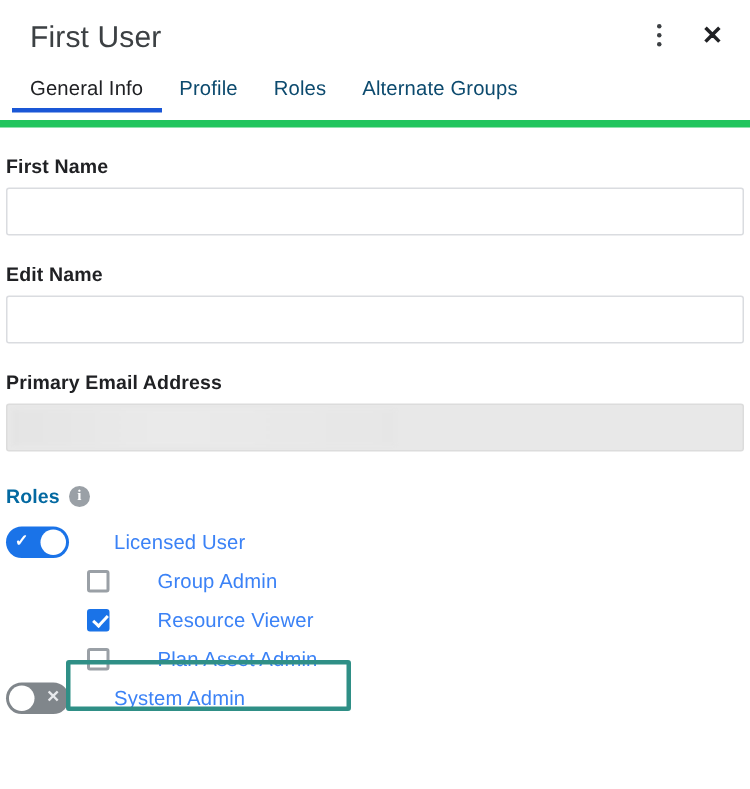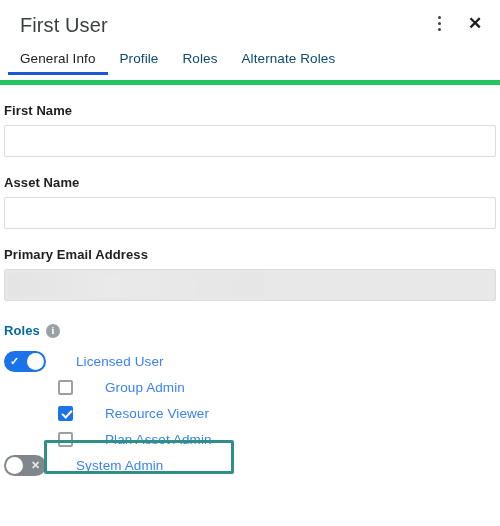--- a/index.html
+++ b/index.html
@@ -295,30 +295,30 @@
       <span class="close-glyph">✕</span>
     </button>
   </div>
 </div>
 
 <div class="tabs-bar">
   <div class="tabs">
     <div class="tab active">General Info</div>
     <div class="tab">Profile</div>
     <div class="tab">Roles</div>
-    <div class="tab">Alternate Roles</div>
+    <div class="tab">Alternate Groups</div>
   </div>
 </div>
 
 <div class="form">
 
   <div class="field-label">First Name</div>
   <input class="text-input" type="text" value="" style="">
 
-  <div class="field-label">Asset Name</div>
+  <div class="field-label">Edit Name</div>
   <input class="text-input" type="text" value="" style="">
 
   <div class="field-label">Primary Email Address</div>
   <div class="email-wrap">
     <input class="text-input disabled" type="text" disabled="" value="" style="">
     <div class="redaction"></div>
   </div>
 
   <div class="roles-head">
     <span class="roles-title">Roles</span>

